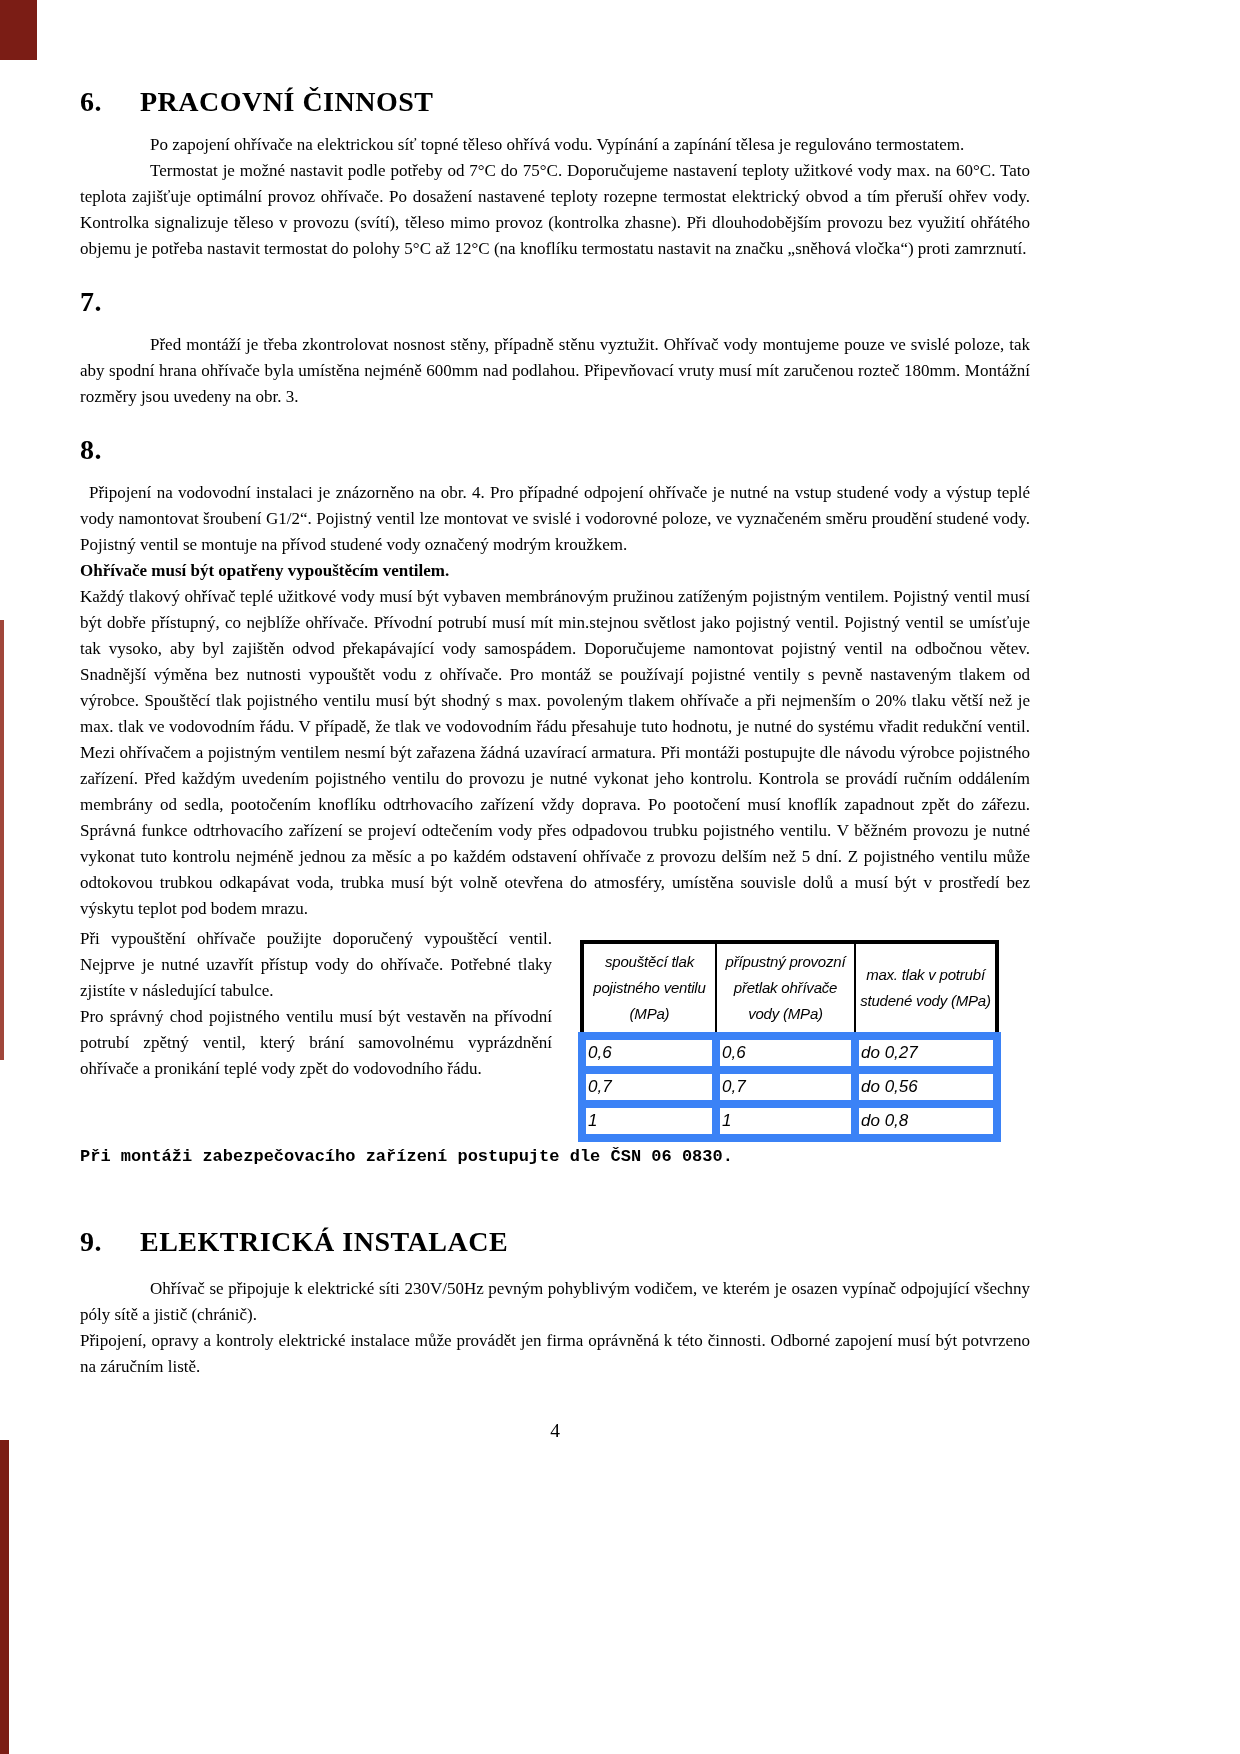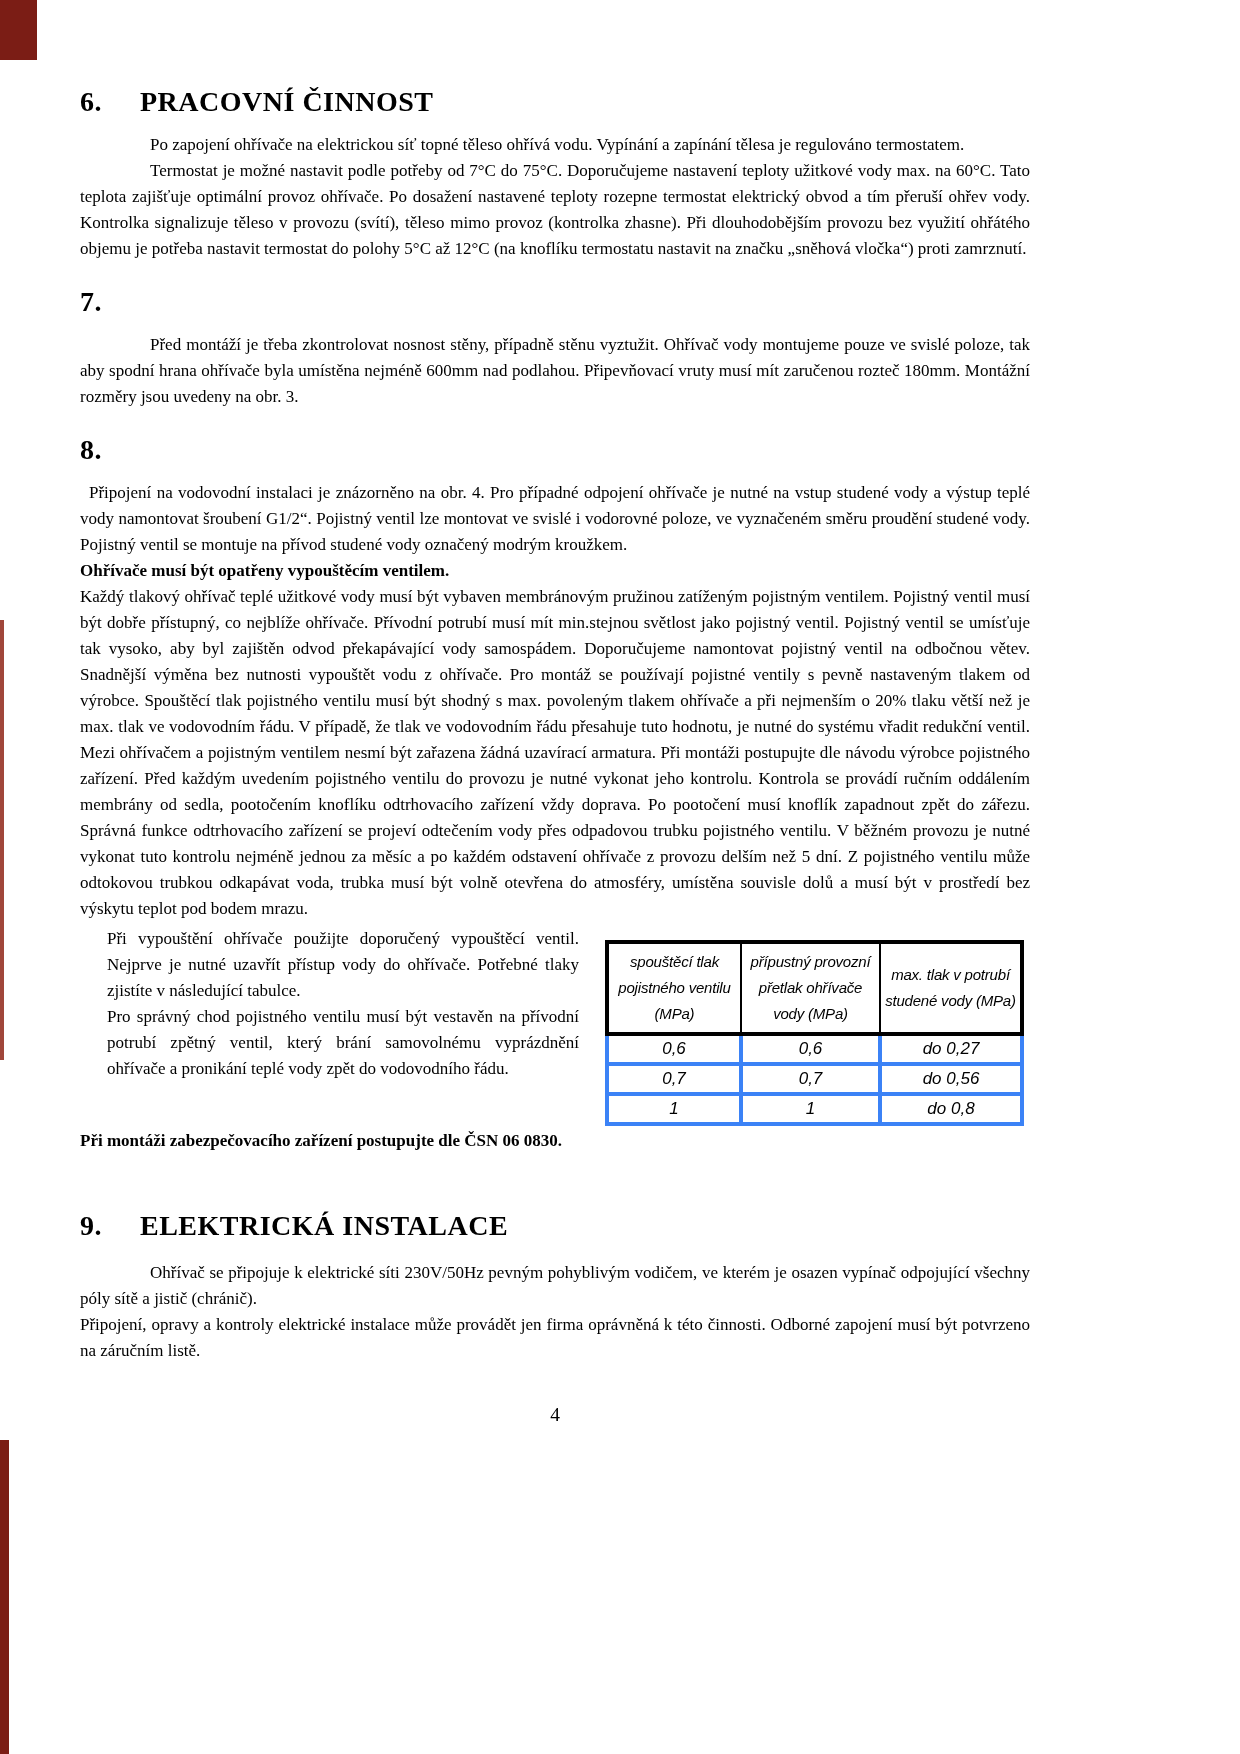--- a/index.html
+++ b/index.html
@@ -19,40 +19,40 @@
   .h-num{width:60px;flex:0 0 60px;}
   .h6{margin-top:86px;margin-bottom:14px;}
   .h7{margin-top:24px;margin-bottom:14px;}
   .h8{margin-top:24px;margin-bottom:14px;}
   .h9{margin-top:56px;margin-bottom:18px;}
 
   p{margin:0;font-size:17px;line-height:26px;text-align:justify;}
   p.indent{text-indent:70px;}
   p.indent-sm{text-indent:9px;}
   p.bold{font-weight:bold;}
-  .csn{margin-top:2px;}
+  .csn{margin-top:2px;font-family:Liberation Mono, monospace;}
 
-  .twocol{display:flex;align-items:flex-start;margin-top:4px;margin-left:27px;}
+  .twocol{display:flex;align-items:flex-start;margin-top:4px;}
   .leftcol{width:472px;flex:0 0 472px;}
   .tablewrap{margin-left:26px;}
 
   table.pressure{
     border-collapse:collapse;margin-top:14px;
     font-family:"Liberation Sans", sans-serif;
     border:4px solid #000;
     font-style:italic;
   }
   table.pressure th{
     border:2px solid #000;border-bottom:4px solid #000;
     font-weight:normal;font-size:15px;letter-spacing:-0.2px;line-height:26px;
     text-align:center;vertical-align:middle;padding:5px 2px;
   }
   table.pressure td{
-    border:4px solid #3b82f6;
-    font-size:17px;line-height:24px;text-align:center;padding:1px 2px;
+    border:8px solid #3b82f6;
+    font-size:17px;line-height:24px;padding:1px 2px;
   }
   .c1{width:127px;} .c2{width:133px;} .c3{width:135px;}
 
   .pagenum{margin-top:40px;text-align:center;font-size:19.5px;}
 </style>
 </head>
 <body>
 
 <div class="scan-artifact scan-top"></div>
 <div class="scan-artifact scan-mid"></div>

